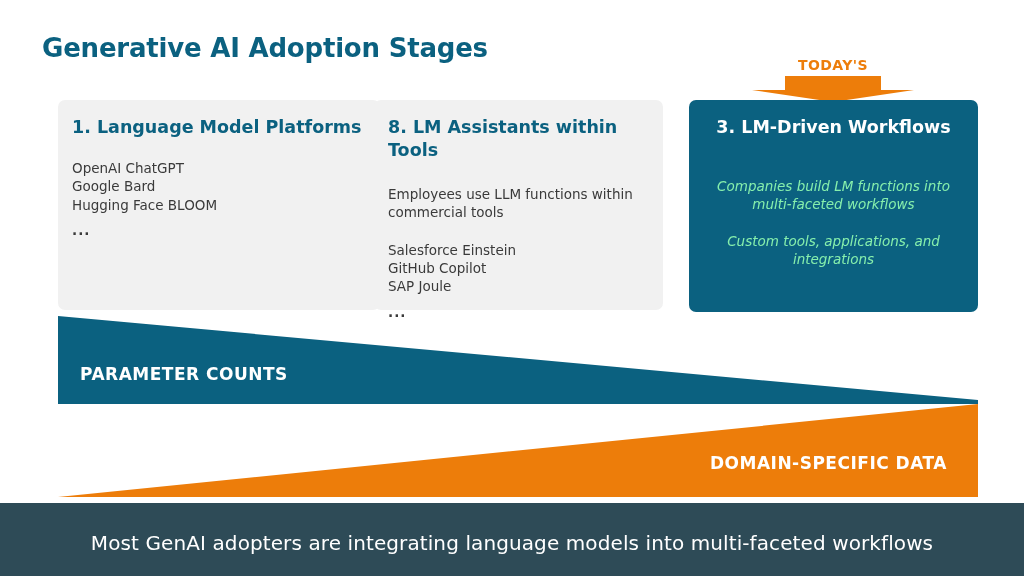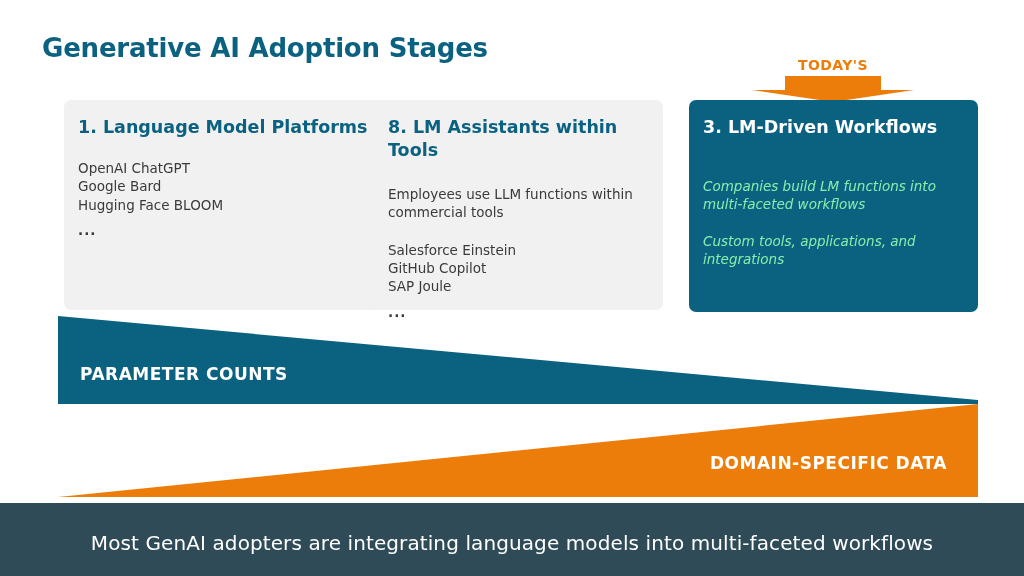--- a/index.html
+++ b/index.html
@@ -38,22 +38,23 @@
     top: 100px;
     border-radius: 7px;
     box-sizing: border-box;
     padding: 16px 14px 10px 14px;
   }
   .card-light {
     background: #F1F1F1;
   }
   .card-accent {
     background: #0B6180;
-  }
-  .card-1 { left: 64px;  width: 322px; height: 210px; }
+    text-align: center;
+  }
+  .card-1 { left: 58px;  width: 322px; height: 210px; }
   .card-2 { left: 374px; width: 289px; height: 210px; }
   .card-3 { left: 689px; width: 289px; height: 212px; }
 
   .card-heading {
     font-size: 17.5px;
     font-weight: bold;
     line-height: 1.33;
     margin: 0;
     color: #0B6180;
   }

